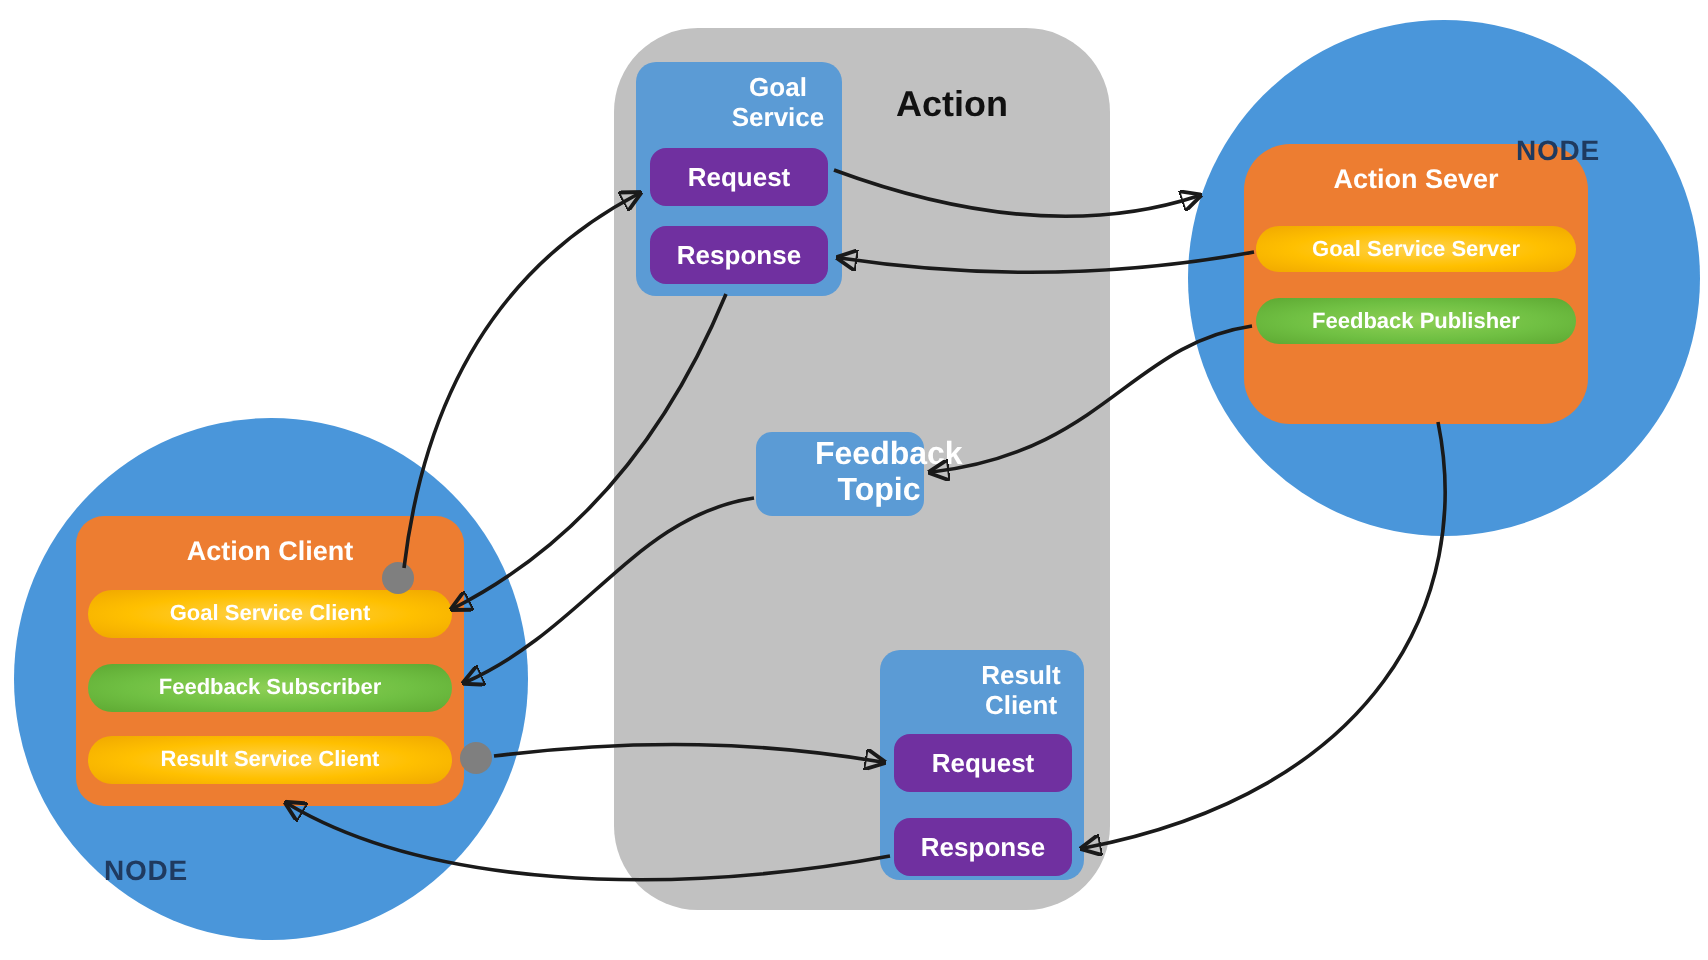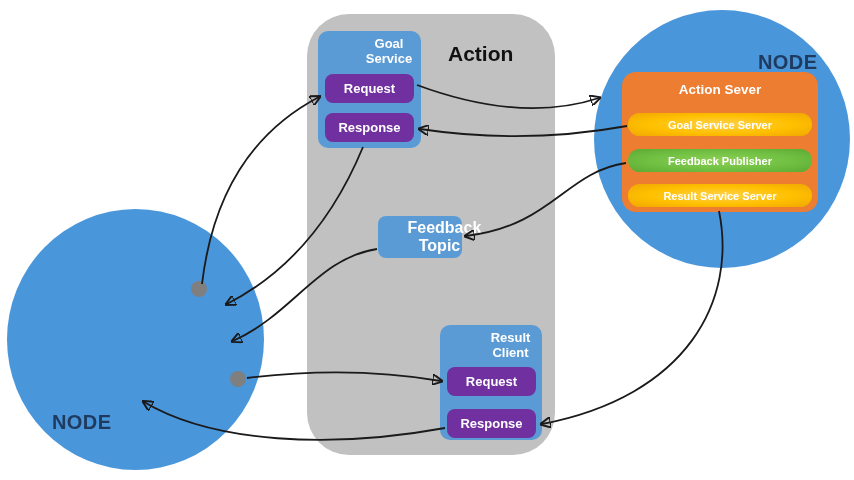--- a/index.html
+++ b/index.html
@@ -3,21 +3,21 @@
 <meta charset="utf-8">
 <style>
   * { margin:0; padding:0; box-sizing:border-box; }
   html,body { background:#fff; }
   body { font-family:"Liberation Sans", sans-serif; }
   .canvas { position:relative; width:854px; height:480px; background:#ffffff; overflow:hidden; }
 
   
   .action-panel { position:absolute; left:307px; top:14px; width:248px; height:441px;
                   background:#c1c1c1; border-radius:42px; }
-  .action-title { position:absolute; left:448px; top:42px; font-size:21px; font-weight:bold; color:#111; }
+  .action-title { position:absolute; left:448px; top:42px; font-size:18px; font-weight:bold; color:#111; }
 
   
   .svc { position:absolute; background:#5b9bd5; border-radius:10px; color:#fff; font-weight:bold; text-align:center;padding-left:39px; }
   .svc-title { padding-top:6px; font-size:13px; line-height:1.15; margin:0 auto; }
   .goal-svc   { left:318px; top:31px;  width:103px; height:117px; }
   .goal-svc .svc-title { width:62px; }
   .result-svc { left:440px; top:325px; width:102px; height:115px; }
   .result-svc .svc-title { width:62px; }
   .topic { left:378px; top:216px; width:84px; height:42px; border-radius:8px; font-size:12px;
            display:flex; align-items:center; justify-content:center; line-height:1.2; }
@@ -26,28 +26,28 @@
   
   .btn { position:absolute; left:7px; width:89px; height:29px; background:#7030a0; border-radius:8px;
          color:#fff; font-weight:bold; font-size:13px; display:flex; align-items:center; justify-content:center;text-align:center; }
   .goal-req { top:43px; }  .goal-res { top:82px; }
   .res-req  { top:42px; }  .res-res  { top:84px; }
 
   
   .circle { position:absolute; border-radius:50%; background:#4a96da; }
   .circle-left  { left:7px;  top:209px; width:257px; height:261px; }
   .circle-right { left:594px; top:10px; width:256px; height:258px; }
-  .node-label { position:absolute; font-size:20px; font-weight:bold; color:#1f3a5f; letter-spacing:0.4px; }
+  .node-label { position:absolute; font-size:14px; font-weight:bold; color:#1f3a5f; letter-spacing:0.4px;margin-top:16px; }
   .node-label-left  { left:52px;  top:411px; }
   .node-label-right { left:758px; top:51px; }
 
   
   .obox { position:absolute; background:#ed7d31; border-radius:14px; }
   .obox-client { left:38px;  top:258px; width:194px; height:145px; }
-  .obox-server { left:622px; top:72px;  width:196px; height:140px; }
+  .obox-server { left:622px; top:72px;  width:172px; height:140px;border-radius:23px; }
   .obox-title { text-align:center; color:#fff; font-weight:bold; font-size:13.5px; padding-top:10px; }
 
   
   .pill { position:absolute; left:6px; width:calc(100% - 12px); height:24px; border-radius:13px;
           color:#fff; font-weight:bold; font-size:11px; display:flex; align-items:center; justify-content:center; }
   .pill.yellow { background: radial-gradient(ellipse at center, #ffd24d 0%, #ffc000 55%, #efa700 100%); }
   .pill.green  { background: radial-gradient(ellipse at center, #8ed055 0%, #70c043 55%, #5da832 100%); }
   .obox-client .p1 { top:37px; }  .obox-client .p2 { top:74px; }  .obox-client .p3 { top:110px; }
   .obox-server .pill { height:23px; }
   .obox-server .p1 { top:41px; }  .obox-server .p2 { top:77px; }  .obox-server .p3 { top:112px; }
@@ -63,28 +63,33 @@
 </style>
 </head>
 <body>
 
 <div class="canvas">
 
   <div class="action-panel"></div>
   <div class="action-title">Action</div>
 
   <div class="circle circle-left"></div>
+  <div class="obox obox-client">
+    <div class="obox-title">Action Client</div>
+    <div class="pill yellow p1">Goal Service Client</div>
+    <div class="pill green p2">Feedback Subscriber</div>
+    <div class="pill yellow p3">Result Service Client</div>
+  </div>
   <div class="node-label node-label-left">NODE</div>
 
   <div class="circle circle-right"></div>
   <div class="obox obox-server">
     <div class="obox-title">Action Sever</div>
     <div class="pill yellow p1">Goal Service Server</div>
     <div class="pill green p2">Feedback Publisher</div>
-    <div class="pill yellow p3">Result Service Server</div>
   </div>
   <div class="node-label node-label-right">NODE</div>
 
   <div class="svc goal-svc">
     <div class="svc-title">Goal Service</div>
     <div class="btn goal-req">Request</div>
     <div class="btn goal-res">Response</div>
   </div>
 
   <div class="svc topic">

